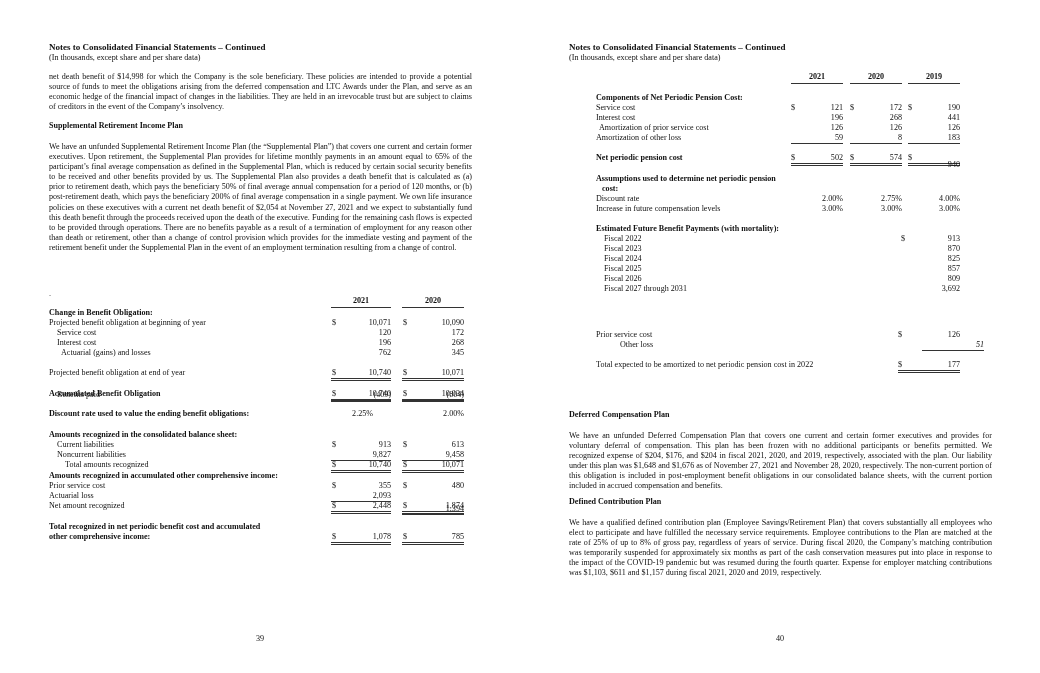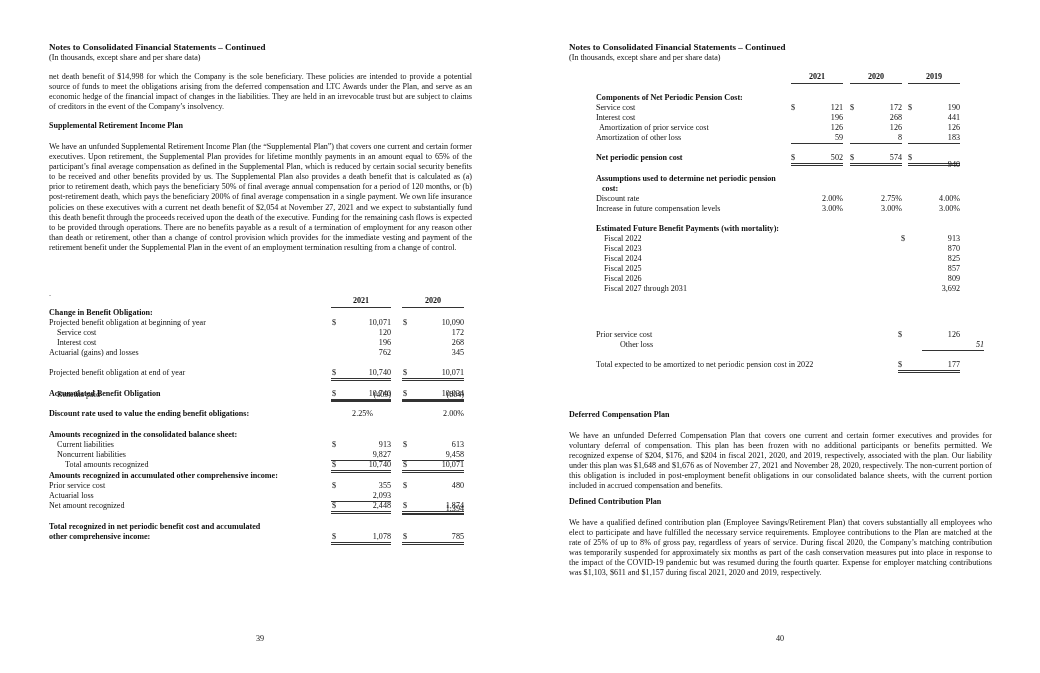--- a/index.html
+++ b/index.html
@@ -68,21 +68,21 @@
       <div class="row" style="left:49px;top:338px;width:423px;">
         <span class="lbl" style="left:8px;">Interest cost</span>
         <div class="abs " style="left:282px;top:0;width:60px;height:10px;">
           <span class="num" style="right:0px;">196</span>
         </div>
         <div class="abs " style="left:353px;top:0;width:62px;height:10px;">
           <span class="num" style="right:0px;">268</span>
         </div>
       </div>
       <div class="row" style="left:49px;top:348px;width:423px;">
-        <span class="lbl" style="left:0;">Actuarial (gains) and losses</span>
+        <span class="lbl" style="left:12px;">Actuarial (gains) and losses</span>
         <div class="abs " style="left:282px;top:0;width:60px;height:10px;">
           <span class="num" style="right:0px;">762</span>
         </div>
         <div class="abs " style="left:353px;top:0;width:62px;height:10px;">
           <span class="num" style="right:0px;">345</span>
         </div>
       </div>
       <div class="row" style="left:49px;top:342px;width:423px;margin-top:48px;">
         <span class="lbl" style="left:8px;">Benefits paid</span>
         <div class="abs uline" style="left:282px;top:0;width:60px;height:10px;">

